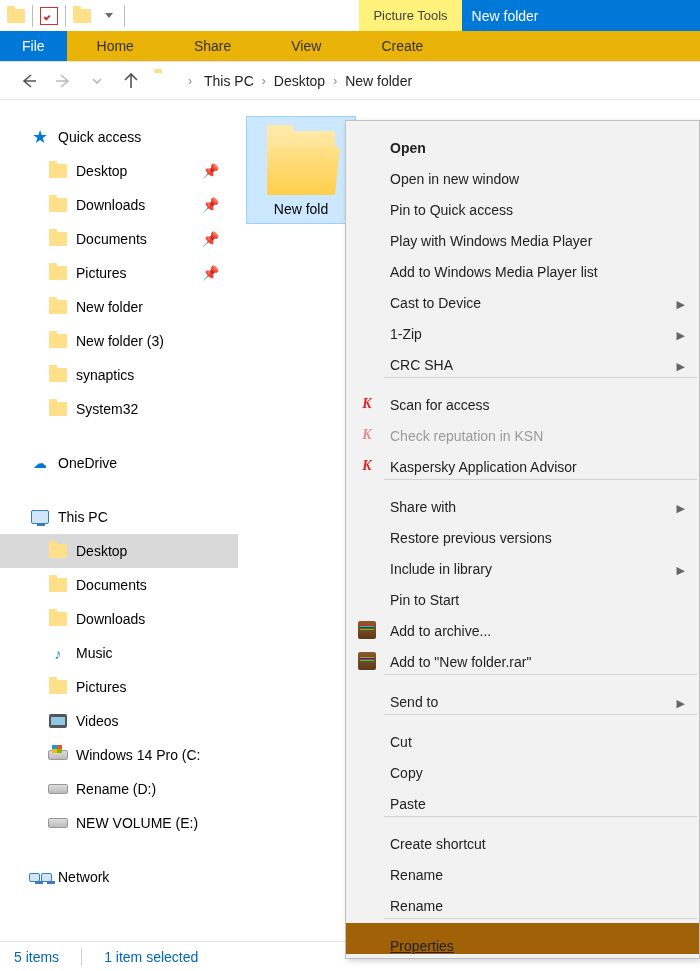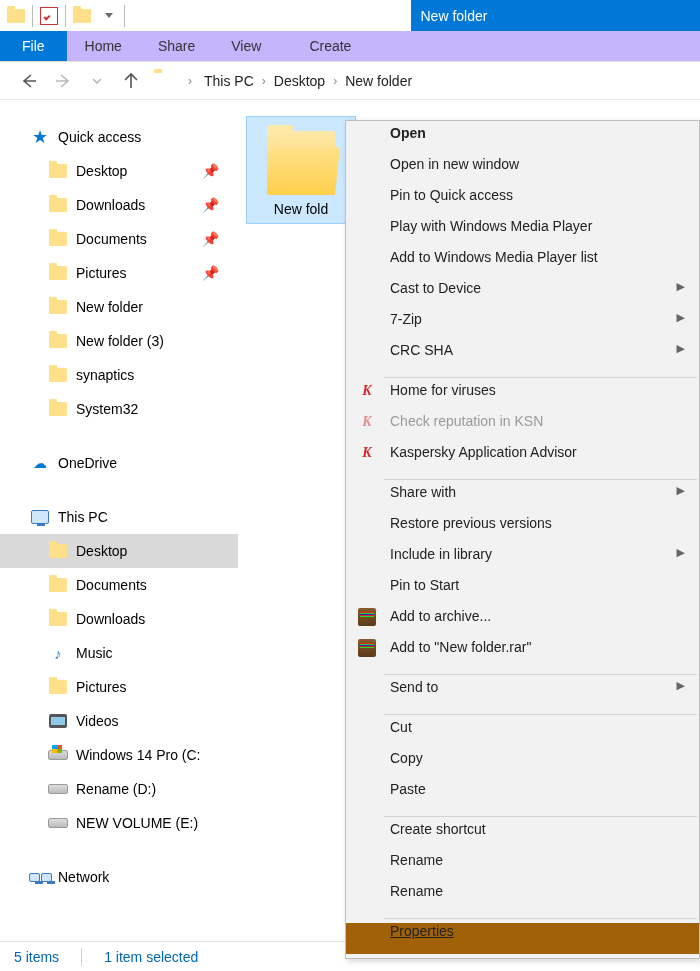--- a/index.html
+++ b/index.html
@@ -11,22 +11,22 @@
 .qat-icon { width: 20px; height: 20px; display: flex; align-items: center; justify-content: center; }
 .folder-glyph { width: 18px; height: 14px; background: #ffe08a; border-radius: 1px; position: relative; }
 .folder-glyph::before { content: ""; position: absolute; top: -3px; left: 0; width: 8px; height: 4px; background: #ffe08a; border-radius: 1px 1px 0 0; }
 .chev-small { width: 0; height: 0; border-left: 4px solid transparent; border-right: 4px solid transparent; border-top: 5px solid #6b6b6b; margin-left: 2px; }
 .line-sep { width: 1px; height: 22px; background: #bbb; }
 
 .ribbon-ctx { background: #fff27a; color: #444; display: flex; align-items: center; padding: 0 14px; font-size: 13px; }
 .title-area { flex: 1; background: #0078d7; color: #fff; display: flex; align-items: center; padding-left: 10px; font-size: 14px; }
 
 
-.tabs-row { height: 31px; display: flex; background: #c4b5fd; border-bottom: 1px solid #e0e0e0; }
-.tab { padding: 0 18px; display: flex; align-items: center; color: #333; cursor: default; font-size: 14px; }
+.tabs-row { height: 31px; display: flex; background: #eab308; border-bottom: 1px solid #e0e0e0; }
+.tab { padding: 0 30px; display: flex; align-items: center; color: #333; cursor: default; font-size: 14px; }
 .tab.file { background: #0078d7; color: #fff; padding: 0 22px; }
 .tab.manage { padding-left: 30px; }
 
 
 .nav-row { height: 38px; display: flex; align-items: center; padding: 0 16px 0 18px; gap: 12px; border-bottom: 1px solid #eaeaea; }
 .nav-arrow { width: 22px; height: 22px; display: flex; align-items: center; justify-content: center; color: #555; }
 .nav-arrow.disabled { color: #b9b9b9; }
 .arrow-svg { stroke: currentColor; fill: none; stroke-width: 1.6; }
 .addr-folder { width: 22px; height: 18px; }
 .address { display: flex; align-items: center; gap: 8px; color: #222; }
@@ -49,21 +49,21 @@
 
 .content { flex: 1; padding: 16px 0 0 8px; position: relative; }
 .folder-item { width: 110px; text-align: center; padding: 6px 4px 6px 4px; background: #cce8ff; border: 1px solid #99d1ff; cursor: default; }
 .folder-item .big-folder { width: 80px; height: 72px; margin: 0 auto 6px; position: relative; }
 .big-folder .back { position: absolute; inset: 8px 6px 0 6px; background: linear-gradient(#ffe9a8,#f8ce5a); border-radius: 2px; }
 .big-folder .tab { position: absolute; top: 2px; left: 6px; width: 26px; height: 10px; background: #ffe9a8; border-radius: 2px 2px 0 0; padding:0;}
 .big-folder .front { position: absolute; left: 6px; right: 6px; bottom: 0; height: 48px; background: linear-gradient(#ffe18a,#ffcf4a); transform: skewX(-6deg); transform-origin: bottom left; border-radius: 2px; }
 
 
 .ctx-menu { position: absolute; left: 345px; top: 120px; width: 355px; background: #f2f2f2; border: 1px solid #bfbfbf; box-shadow: 2px 2px 6px rgba(0,0,0,0.18); padding: 4px 0; z-index: 10; }
-.ctx-row { height: 31px; display: flex; align-items: flex-start; padding-left: 44px; color: #222; position: relative; cursor: default; }
+.ctx-row { height: 31px; display: flex; align-items: flex-end; padding-left: 44px; color: #222; position: relative; cursor: default; }
 .ctx-row.hover { background: #a16207; text-decoration: underline; }
 .ctx-row.bold { font-weight: 600; }
 .ctx-row.disabled { color: #9a9a9a; }
 .ctx-sep { height: 1px; background: #d4d4d4; margin: 4px 2px 4px 38px; }
 .ctx-icon { position: absolute; left: 12px; width: 18px; height: 18px; display: flex; align-items: center; justify-content: center; }
 .ctx-sub { position: absolute; right: 14px; color: #666; font-size: 11px; }
 .kas-red { color: #d8262a; font-weight: bold; font-family: Georgia, serif; font-style: italic; }
 
 
 .status { position: absolute; left: 0; right: 16px; bottom: 0; height: 30px; border-top: 1px solid #e3e3e3; display: flex; align-items: center; padding: 0 14px; gap: 22px; color: #0066b3; font-size: 14px; }
@@ -100,20 +100,21 @@
     <span class="line-sep"></span>
     <span class="qat-icon">
         <span class="folder-glyph"></span>
       </span>
     <span class="qat-icon">
         <span class="chev-small"></span>
       </span>
     <span class="line-sep"></span>
   </div>
   <div style="flex:1"></div>
+  <div class="ribbon-ctx">Picture Tools</div>
   <div class="title-area">New folder</div>
 </div>
 
 <div class="tabs-row">
   <div class="tab file">File</div>
   <div class="tab">Home</div>
   <div class="tab">Share</div>
   <div class="tab">View</div>
   <div class="tab manage">Create</div>
 </div>
@@ -320,31 +321,31 @@
       <span>Play with Windows Media Player</span>
     </div>
   <div class="ctx-row">
       <span>Add to Windows Media Player list</span>
     </div>
   <div class="ctx-row">
       <span>Cast to Device</span>
       <span class="ctx-sub">▶</span>
     </div>
   <div class="ctx-row">
-      <span>7-Zip</span>
+      <span>1-Zip</span>
       <span class="ctx-sub">▶</span>
     </div>
   <div class="ctx-row">
       <span>CRC SHA</span>
       <span class="ctx-sub">▶</span>
     </div>
   <div class="ctx-sep"></div>
   <div class="ctx-row">
       <span class="ctx-icon kas-red">K</span>
-      <span>Home for viruses</span>
+      <span>Scan for access</span>
     </div>
   <div class="ctx-row disabled">
       <span class="ctx-icon kas-red" style="opacity:.5">K</span>
       <span>Check reputation in KSN</span>
     </div>
   <div class="ctx-row">
       <span class="ctx-icon kas-red">K</span>
       <span>Kaspersky Application Advisor</span>
     </div>
   <div class="ctx-sep"></div>

